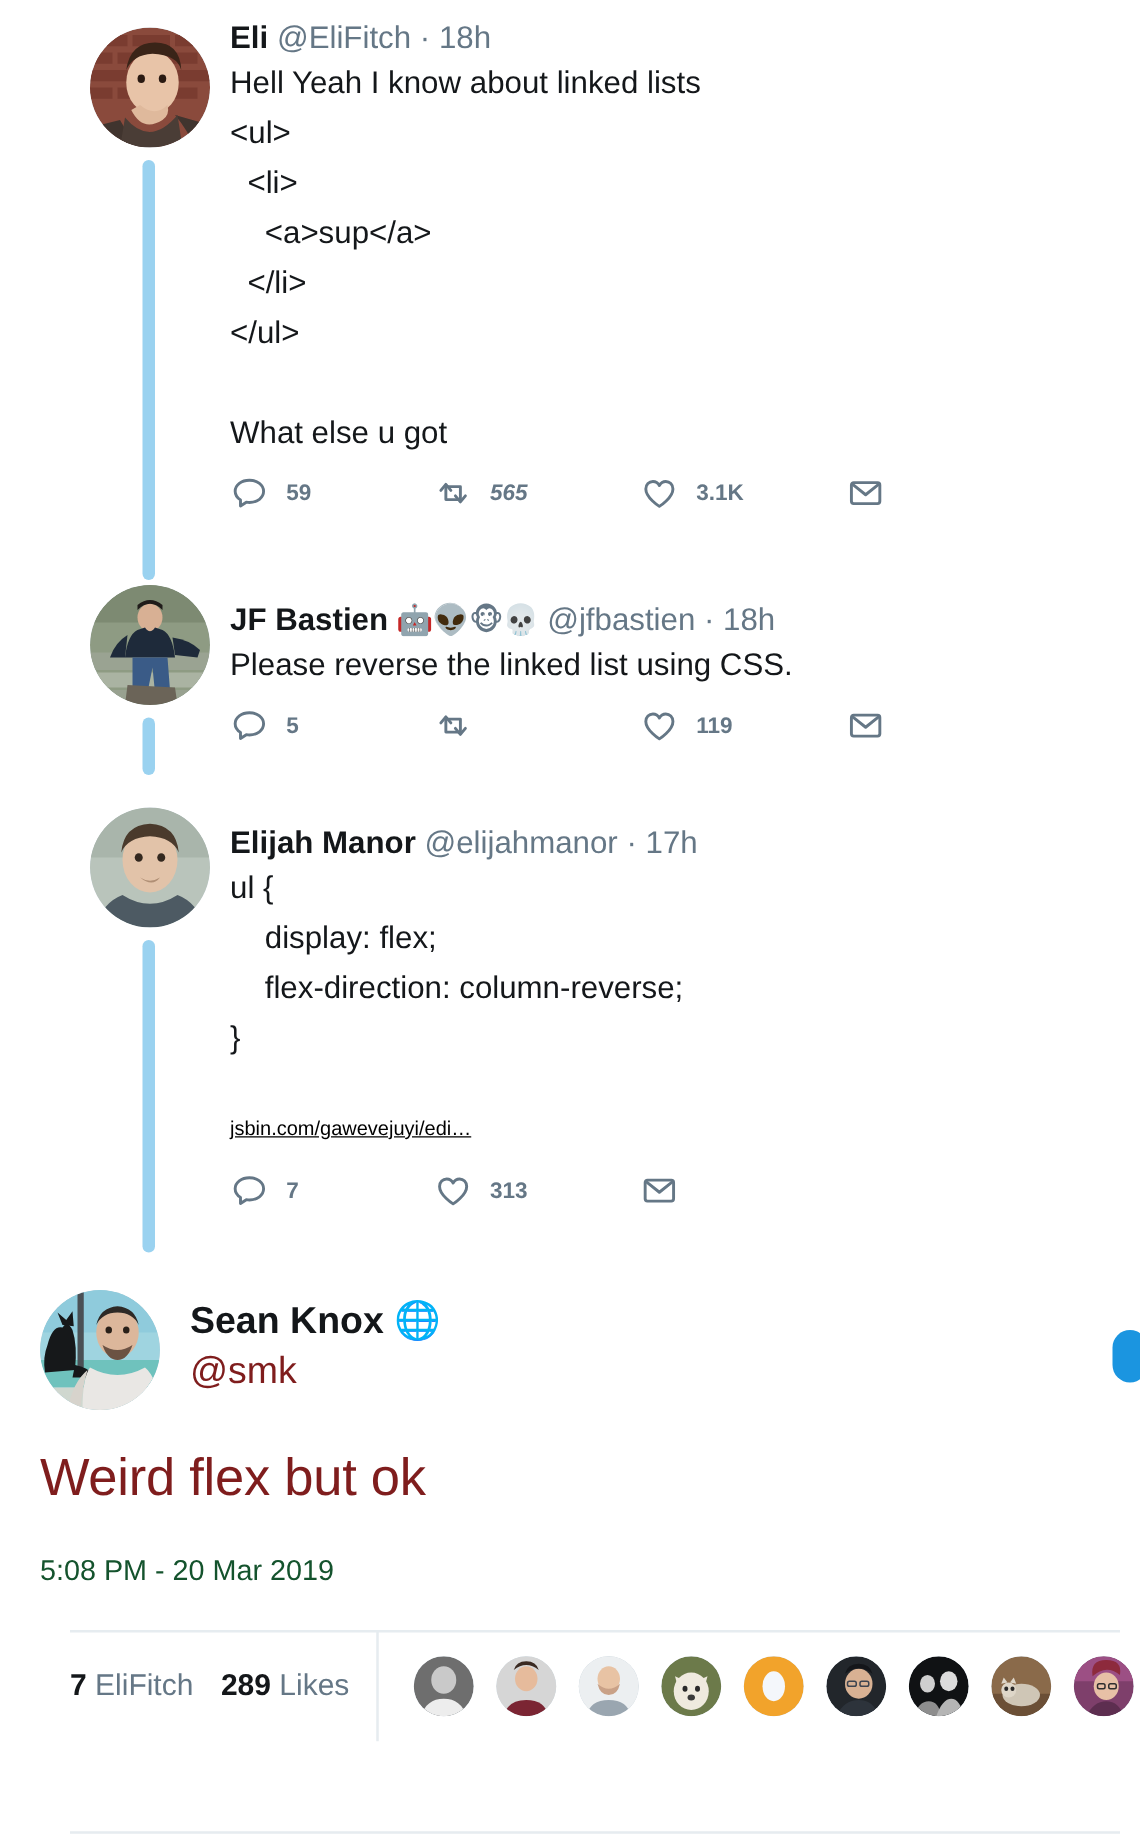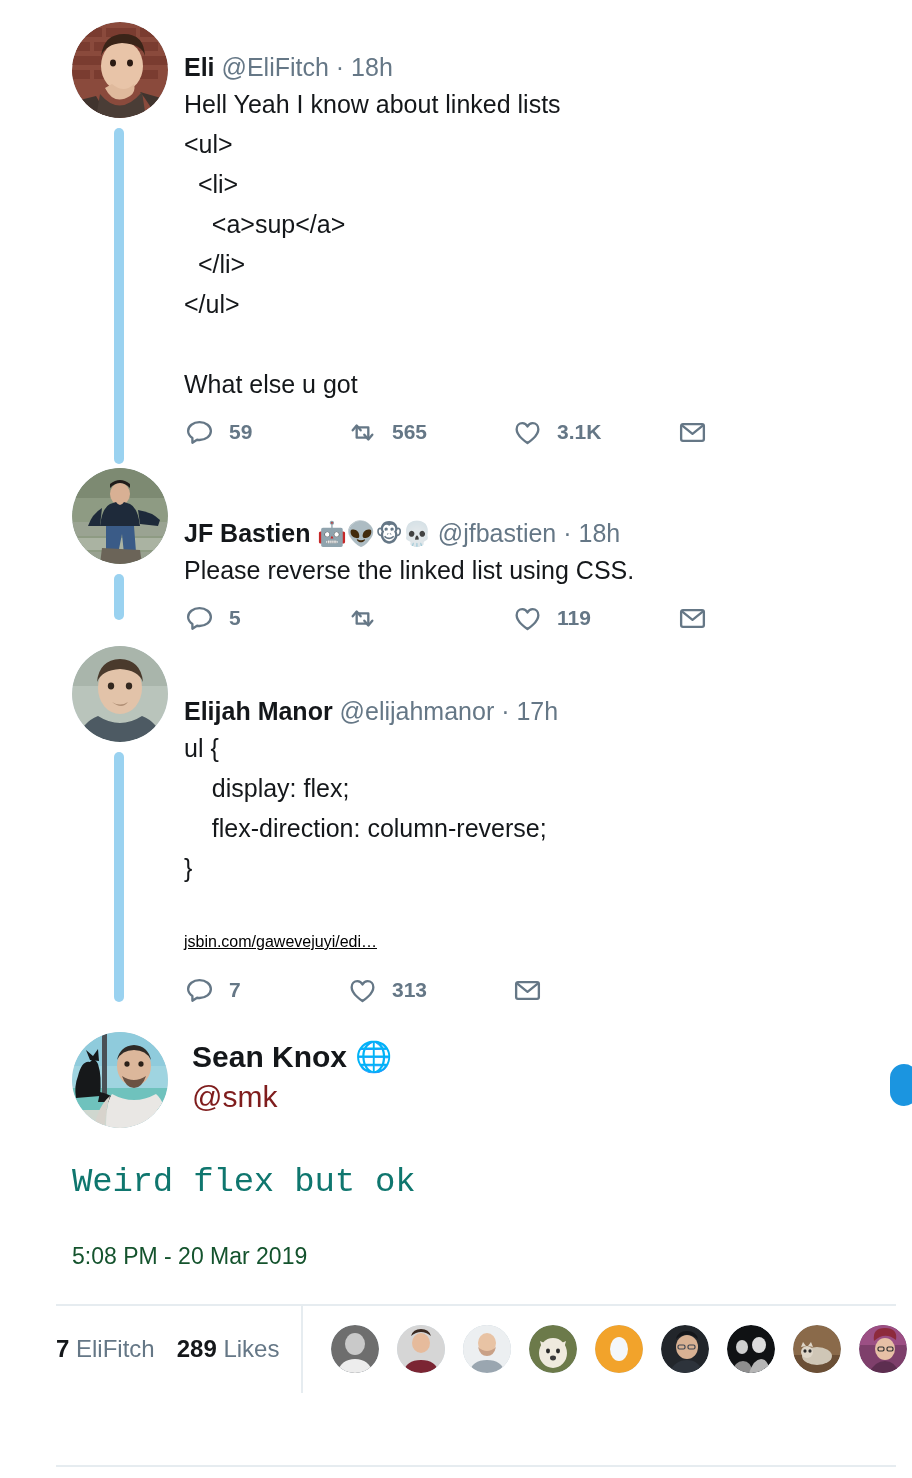--- a/index.html
+++ b/index.html
@@ -43,21 +43,20 @@
     position: absolute;
     left: 114px;
     width: 10px;
     border-radius: 5px;
     background: #9ad2f0;
   }
   .body {
     margin-left: 112px;
     padding-top: 16px;
     width: 100%;
-    margin-top: 37px;
   }
 
   .headline {
     font-size: 25px;
     line-height: 32px;
     color: #657786;
     white-space: nowrap;
   }
   .headline .name {
     color: #14171a;
@@ -94,34 +93,34 @@
     color: #657786;
   }
   .action {
     display: flex;
     align-items: center;
     height: 40px;
     cursor: pointer;
   }
   .action .ic { width: 31px; height: 31px; display: block; }
   .action .ct {
-    font-size: 21px;
+    font-size: 18px;
     font-weight: bold;
     color: #657786;
     margin-left: 14px;
     min-width: 10px;
   }
   .a-reply  { width: 163px; }
-  .a-rt     { width: 165px; }
+  .a-rt     { width: 165px; font-style: italic; }
   .a-like   { width: 165px; }
 
   
   .main-tweet {
     position: relative;
-    padding: 0 16px 0 72px;
+    padding: 0 16px 0 32px;
   }
   .main-head {
     display: flex;
     align-items: flex-start;
     padding-top: 8px;
   }
   .main-avatar {
     width: 96px;
     height: 96px;
     border-radius: 50%;
@@ -162,26 +161,25 @@
     cursor: pointer;
   }
   .replying {
     font-size: 23px;
     line-height: 32px;
     color: #657786;
     margin-top: 56px;
   }
   .replying a { color: #1b95e0; text-decoration: none; }
   .main-text {
-    font-size: 34px;
+    font-size: 42px;
     line-height: 56px;
-    color: #0f766e;
+    color: #7f1d1d;
     margin-top: 26px;
     letter-spacing: -0.2px;
-    font-family: Liberation Mono, monospace;
   }
   .timestamp {
     font-size: 23px;
     line-height: 32px;
     color: #14532d;
     margin-top: 30px;
   }
 
   
   .stats-wrap {

